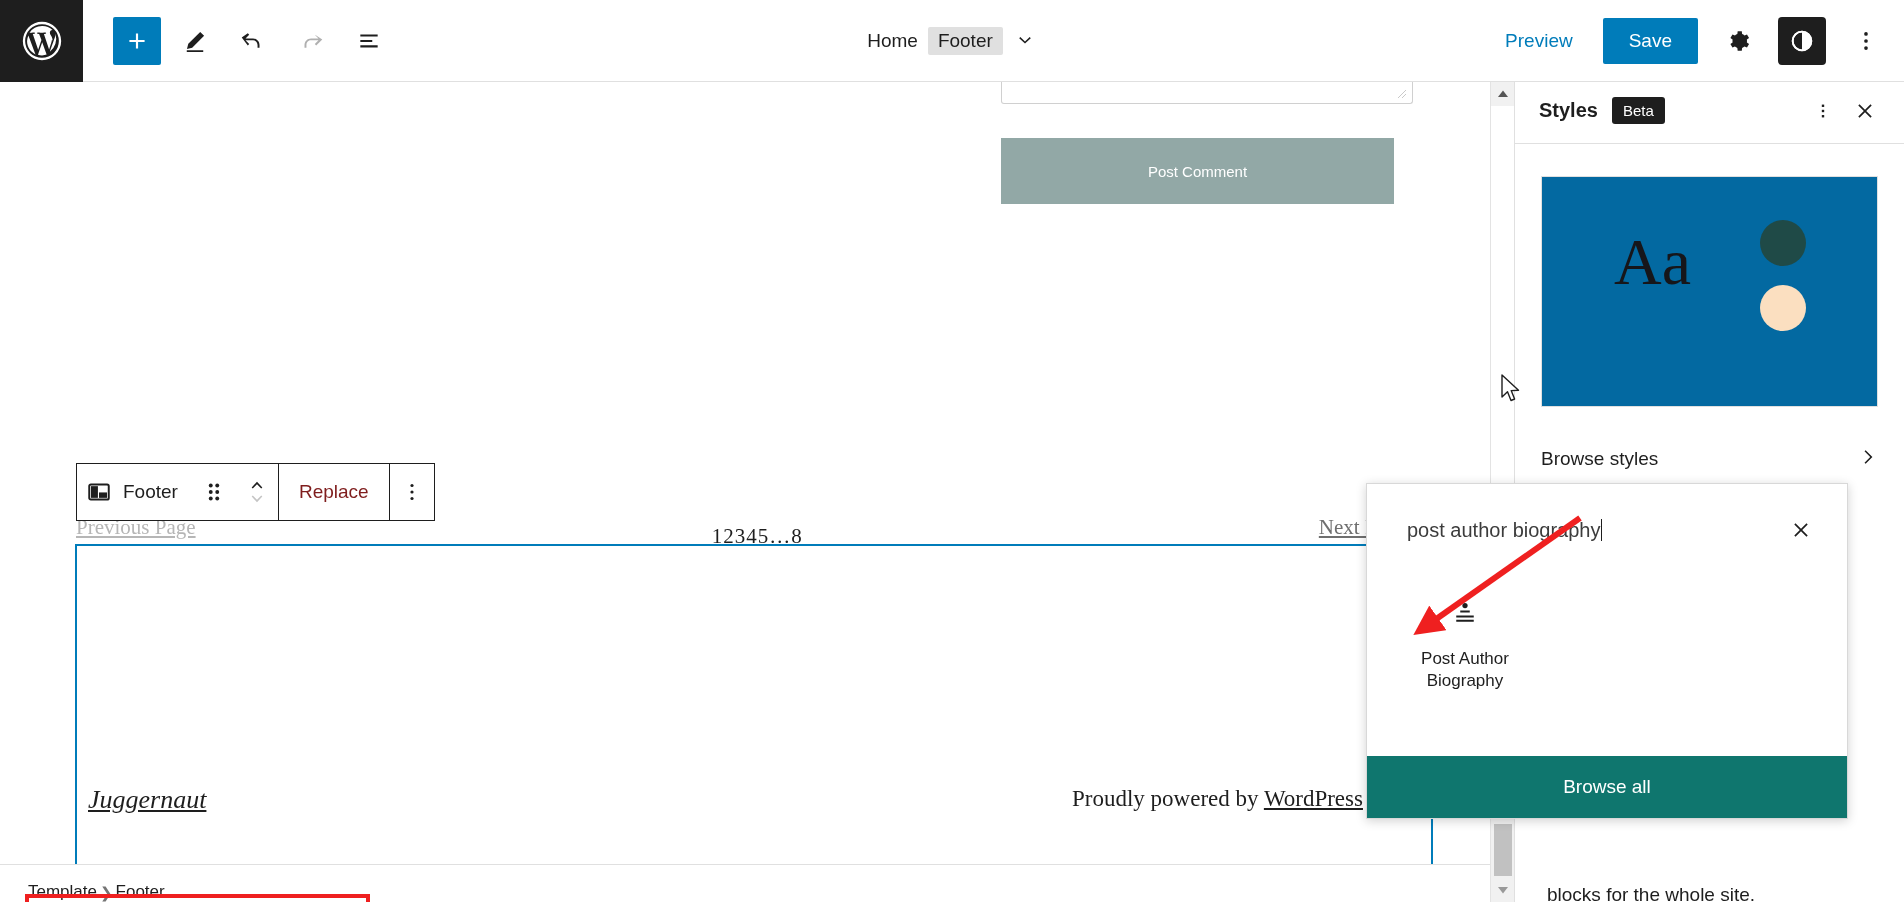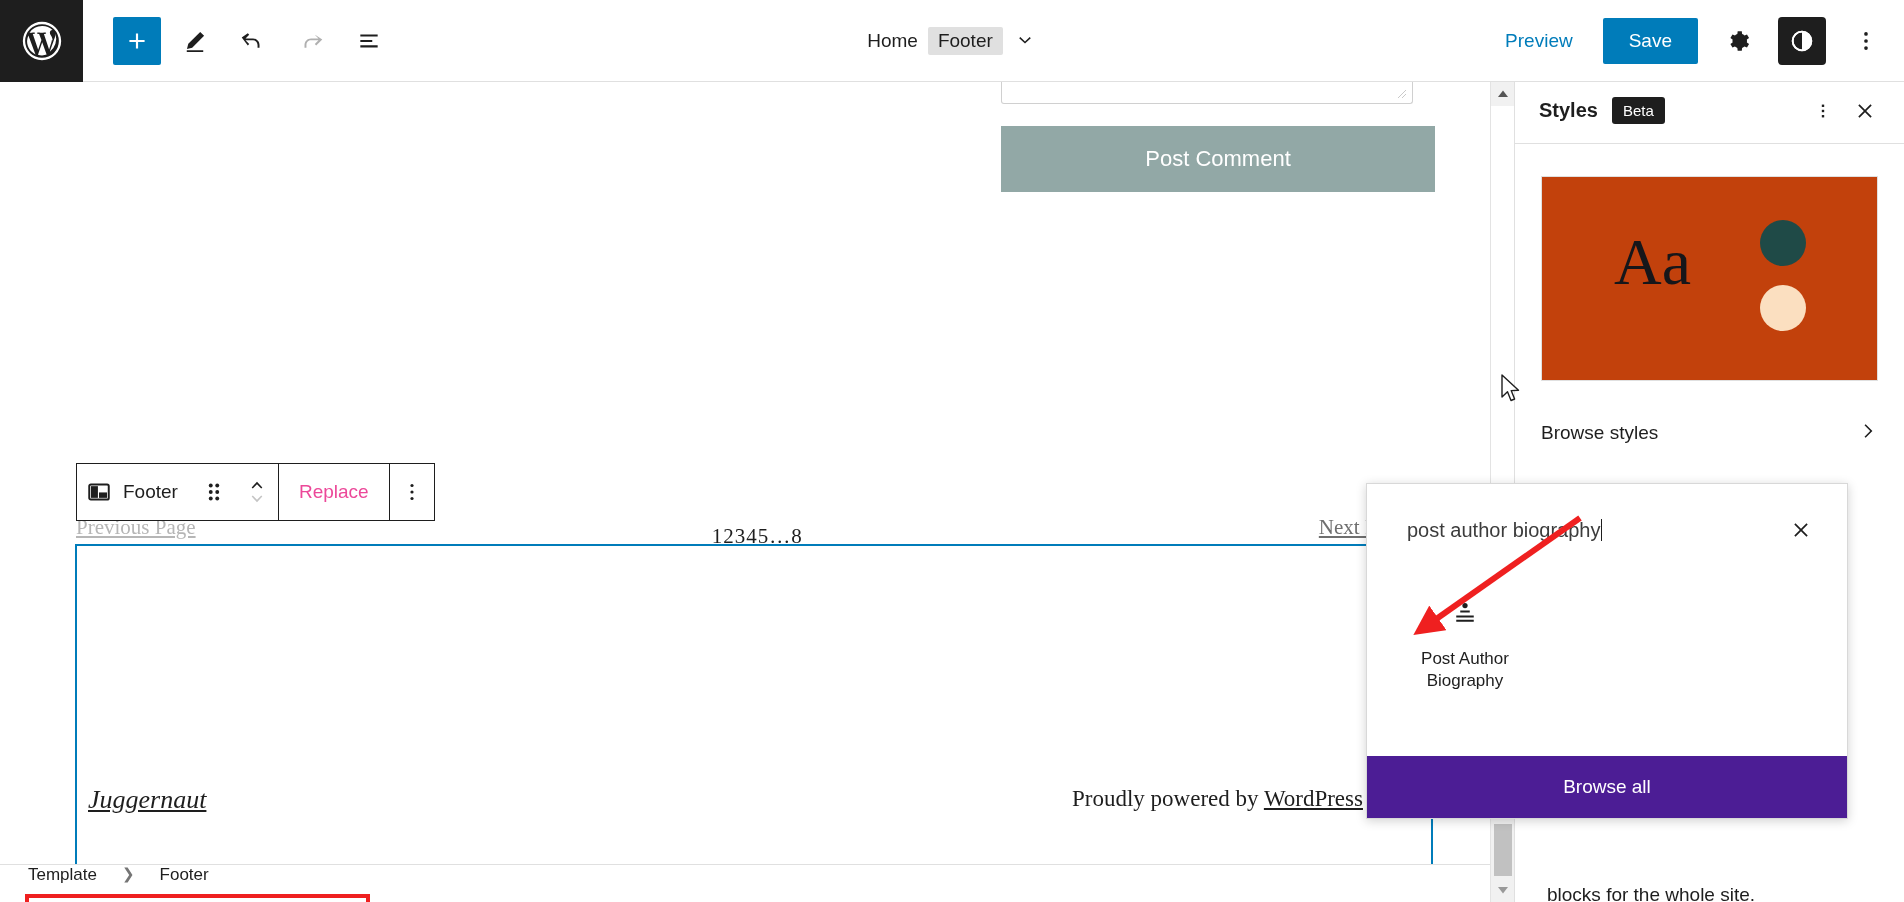--- a/index.html
+++ b/index.html
@@ -85,24 +85,24 @@
   .comment-textarea {
     position: absolute; left: 1001px; top: -12px; width: 412px; height: 34px;
     border: 1px solid #d0d0d0; border-top: none;
     border-radius: 0 0 3px 3px; background: #fff;
   }
   .resize-grip {
     position: absolute; right: 5px; bottom: 4px; width: 12px; height: 12px;
     opacity: .45;
   }
   .post-comment-btn {
-    position: absolute; left: 1001px; top: 44px; width: 434px; height: 66px;
+    position: absolute; left: 1001px; top: 56px; width: 393px; height: 66px;
     background: #92a8a6; color: #ffffff;
     display: flex; align-items: center; justify-content: center;
-    font-size: 22px; border: none; cursor: pointer;
+    font-size: 15px; border: none; cursor: pointer;
     font-family: "Liberation Sans", sans-serif;
   }
 
   
   .pagination-row {
     position: absolute; left: 76px; top: 424px; width: 1356px;
     display: flex; align-items: center; justify-content: space-between;
     font-family: "Liberation Serif", serif;
   }
   .pg-prev { font-size: 21px; color: #b6b6b6; text-decoration: underline; }
@@ -119,21 +119,21 @@
   .bt-group { display: flex; align-items: center; }
   .bt-sep { width: 1px; background: #1e1e1e; }
   .bt-icon-btn {
     min-width: 44px; height: 100%; border: none; background: transparent;
     display: flex; align-items: center; justify-content: center; cursor: pointer;
     padding: 0 8px;
   }
   .bt-label { font-size: 19px; color: #1e1e1e; padding: 0 14px 0 2px; }
   .bt-replace {
     border: none; background: transparent; cursor: pointer;
-    font-size: 19px; color: #ec4899; padding: 0 20px; height: 100%;
+    font-size: 19px; color: #7f1d1d; padding: 0 20px; height: 100%;
     font-family: "Liberation Sans", sans-serif;
   }
   .bt-movers { display: flex; flex-direction: column; align-items: center; justify-content: center; padding: 0 10px; cursor: pointer;}
   .bt-movers svg { display: block; }
 
   
   .footer-block-outline {
     position: absolute; left: 75px; top: 462px; width: 1358px; height: 400px;
     border: 2px solid #007cba; background: transparent;
   }
@@ -152,21 +152,21 @@
   
   .red-rect {
     position: absolute; left: 25px; top: 812px; width: 345px; height: 72px;
     border: 4px solid #ef2020; z-index: 60; pointer-events: none;
   }
 
   
   .bottom-bar {
     position: absolute; left: 0; bottom: 0; width: 1490px; height: 38px;
     background: #fff; border-top: 1px solid #e0e0e0;
-    display: flex; align-items: flex-start; gap: 25px; padding-left: 28px;
+    display: flex; align-items: flex-end; gap: 3px; padding-left: 28px;
     font-size: 17px; color: #1e1e1e;
   }
   .bc-sep { color: #757575; font-size: 15px; }
 
   
   .sb-scroll {
     position: absolute; top: 82px; left: 1490px; width: 24px; height: 820px;
     background: #f1f1f1; border-left: 1px solid #e3e3e3;
   }
   .sb-arrow { width: 24px; height: 24px; display: flex; align-items: center; justify-content: center; cursor: pointer;}
@@ -195,22 +195,22 @@
     font-size: 15px; padding: 5px 11px; border-radius: 3px;
   }
   .sp-header-spacer { flex: 1; }
   .sp-hicon {
     width: 42px; height: 42px; border: none; background: transparent;
     display: flex; align-items: center; justify-content: center; cursor: pointer;
   }
   .sp-hicon svg { fill: #1e1e1e; }
 
   .style-preview-card {
-    margin: 32px 26px 0 26px; height: 205px;
-    border: 1px solid #e0e0e0; background: #c2410c;
+    margin: 32px 26px 0 26px; height: 231px;
+    border: 1px solid #e0e0e0; background: #0369a1;
     position: relative;
   }
   .sp-aa {
     position: absolute; left: 72px; top: 52px;
     font-family: "Liberation Serif", serif; font-size: 66px; color: #16161a;
     line-height: 1;
   }
   .sp-dot {
     position: absolute; border-radius: 50%; width: 46px; height: 46px;
   }
@@ -254,21 +254,21 @@
   .ins-results { flex: 1; position: relative; }
   .ins-block-item {
     position: absolute; left: 36px; top: 16px; width: 124px;
     display: flex; flex-direction: column; align-items: center; cursor: pointer;
   }
   .ins-block-icon { height: 44px; display: flex; align-items: center; justify-content: center; }
   .ins-block-label {
     margin-top: 12px; text-align: center; font-size: 17px; color: #1e1e1e; line-height: 1.3;
   }
   .ins-browse-all {
-    height: 62px; background: #4c1d95; color: #ffffff;
+    height: 62px; background: #0f766e; color: #ffffff;
     display: flex; align-items: center; justify-content: center;
     font-size: 19px; border: none; cursor: pointer;
     font-family: "Liberation Sans", sans-serif;
   }
 
   
   .red-arrow { position: absolute; left: 1400px; top: 510px; z-index: 80; pointer-events: none; }
 
   
   .mouse-cursor { position: absolute; left: 1500px; top: 374px; z-index: 90; pointer-events: none; }

